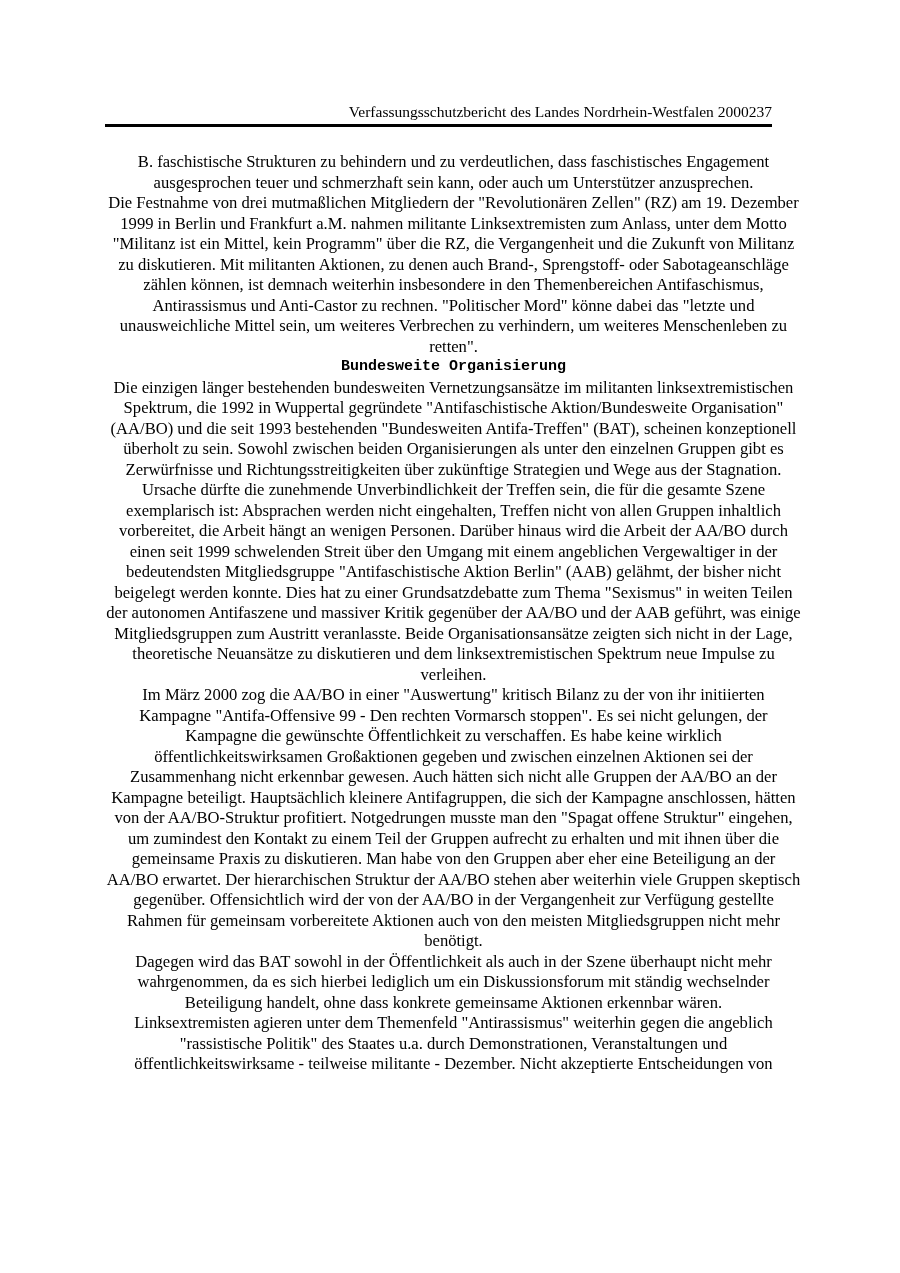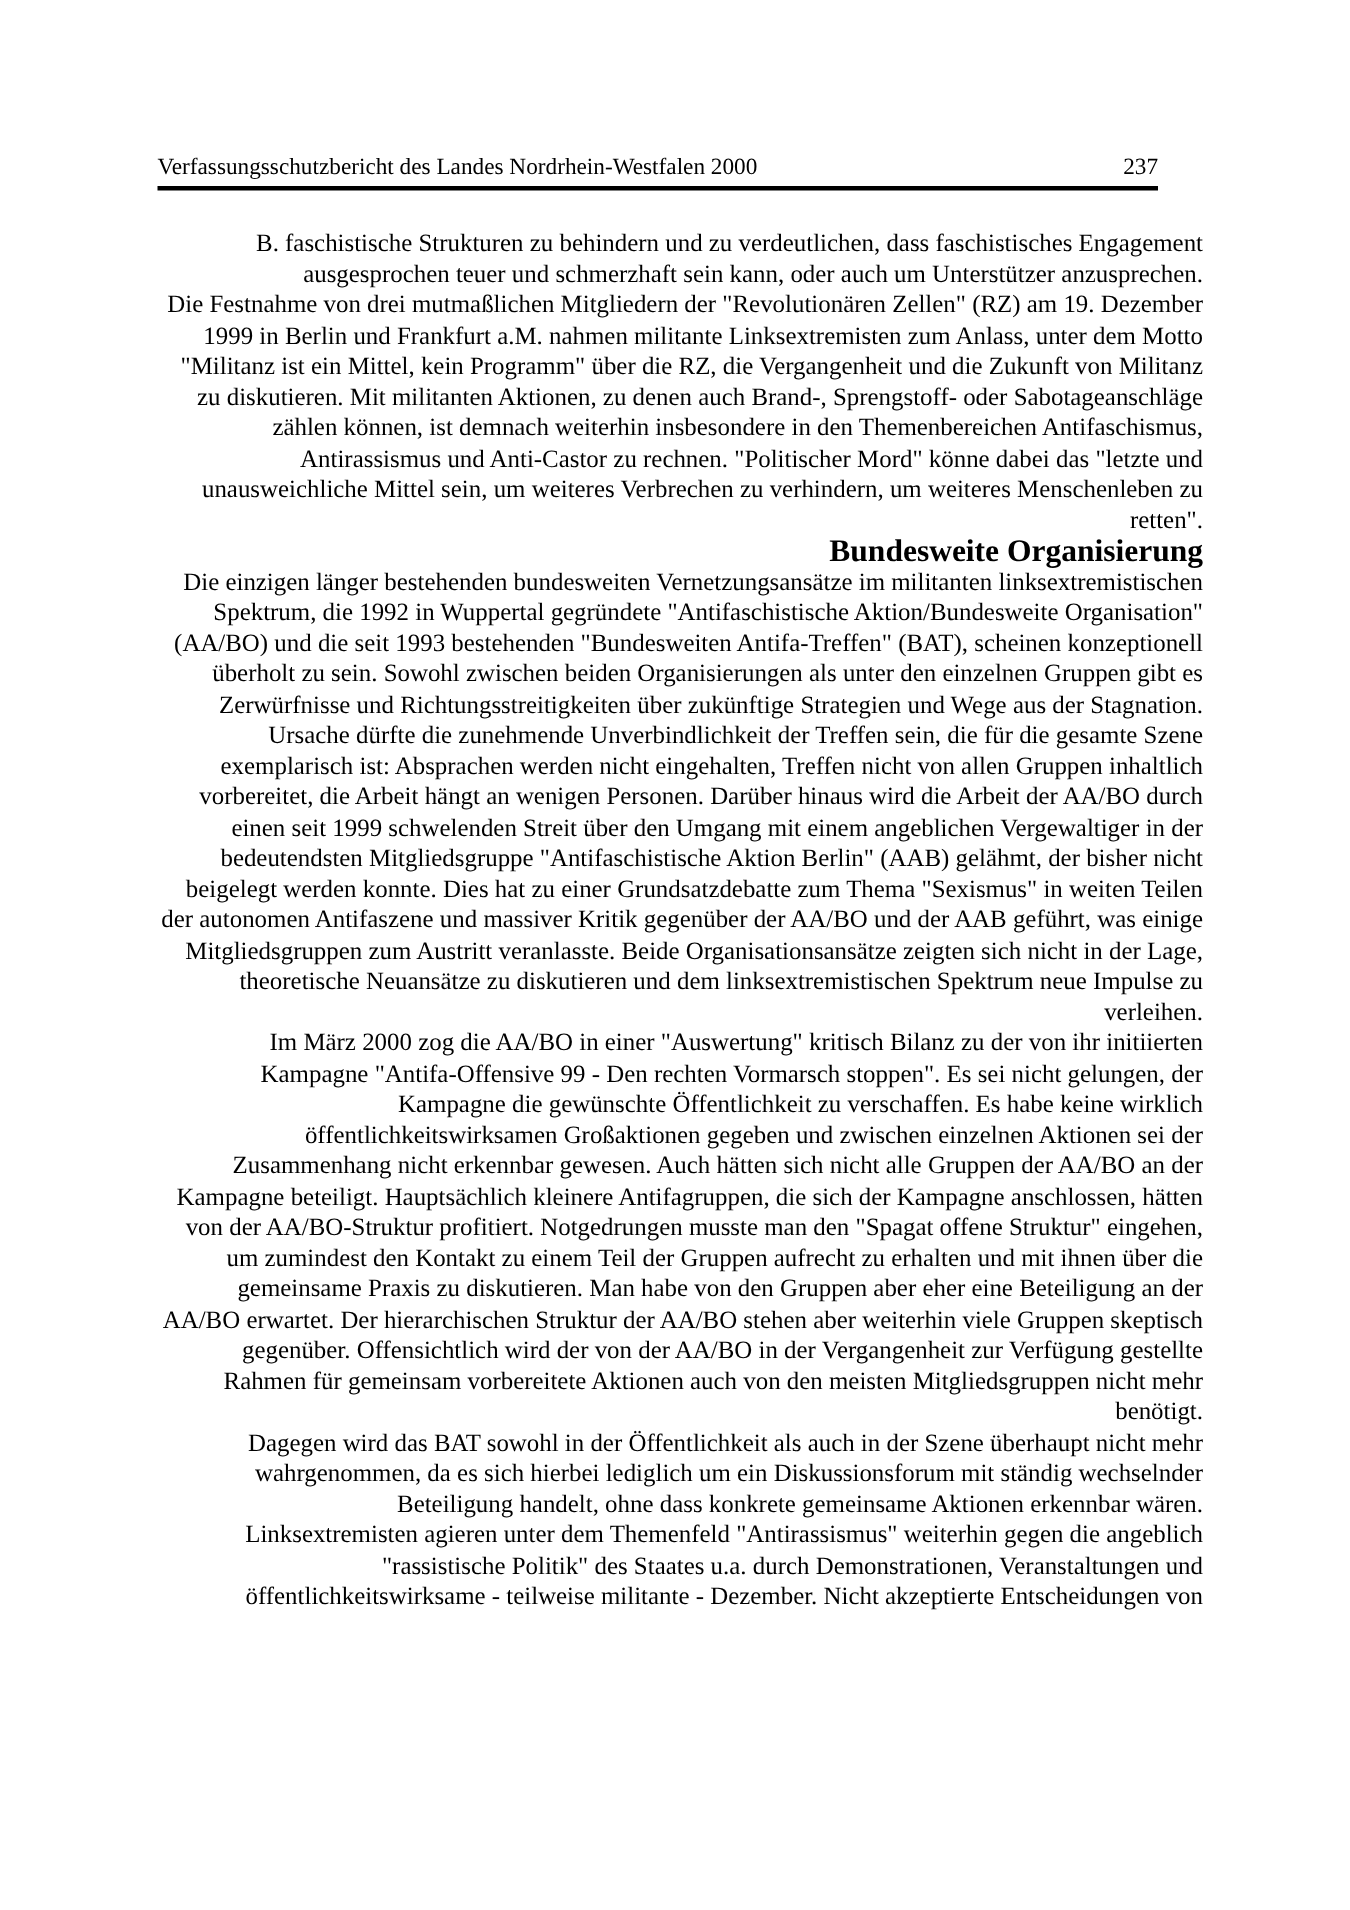--- a/index.html
+++ b/index.html
@@ -15,53 +15,53 @@
     color: #000000;
     font-family: "Liberation Serif", serif;
     overflow: hidden;
   }
   .header-row {
     position: absolute;
     left: 105px;
     top: 102px;
     width: 667px;
     display: flex;
-    justify-content: space-between;
+    justify-content: flex-end;
     align-items: baseline;
     font-size: 15.5px;
     line-height: 19px;
     white-space: nowrap;
   }
   .header-rule {
     position: absolute;
     left: 105px;
     top: 124px;
     width: 667px;
     height: 3px;
     background: #000000;
   }
   .body-text {
     position: absolute;
     left: 105px;
     top: 152px;
     width: 697px;
     font-size: 16.6px;
     line-height: 20.5px;
-    text-align: right;
+    text-align: center;
   }
   .body-text p {
     margin: 0;
     padding: 0;
   }
   .body-text h2 {
     margin: 0;
     padding: 0;
-    font-family: Liberation Serif, serif;
+    font-family: Liberation Mono, monospace;
     font-weight: bold;
-    font-size: 21px;
+    font-size: 15px;
     line-height: 20.5px;
     letter-spacing: 0px;
   }
 </style>
 </head>
 <body>
 
 <div class="page">
 
   <div class="header-row">

